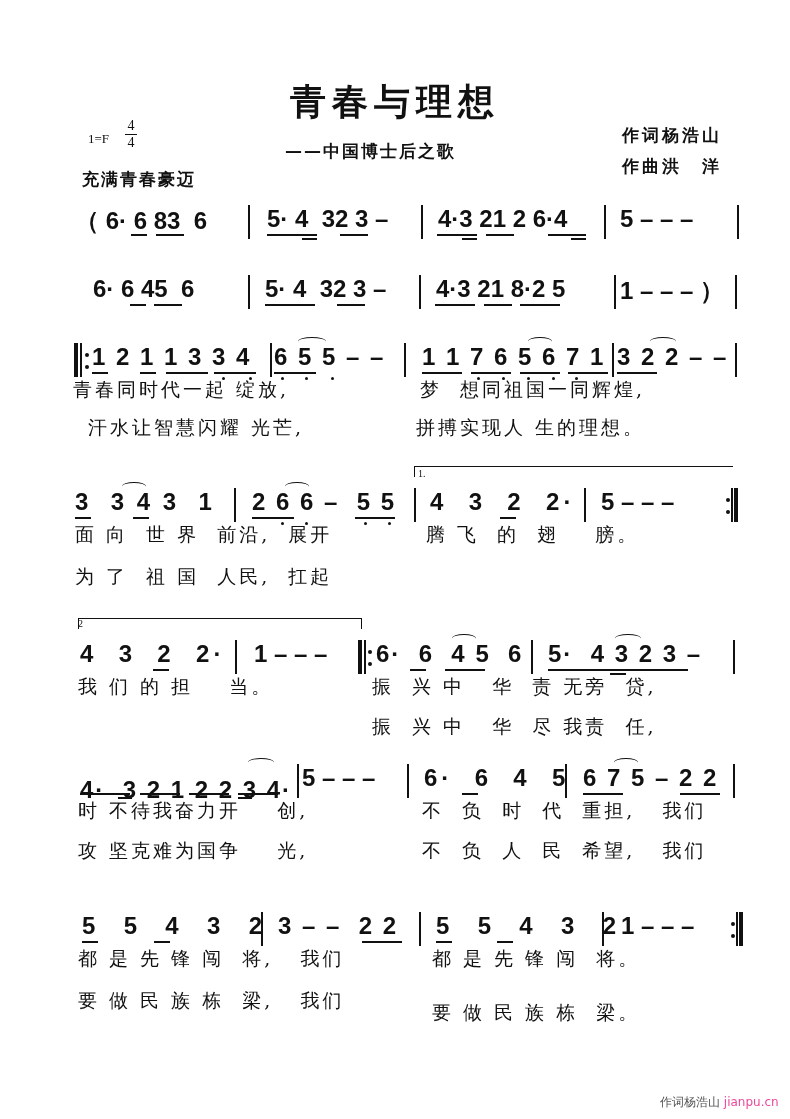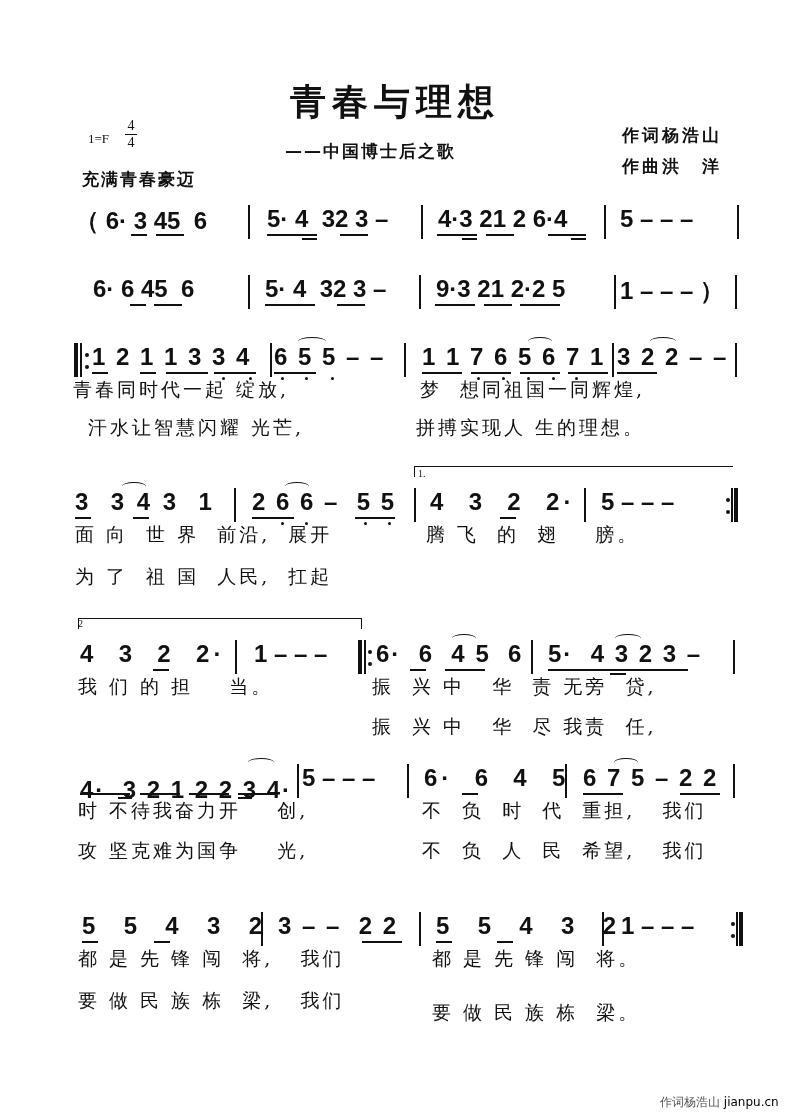--- a/index.html
+++ b/index.html
@@ -8,21 +8,21 @@
   .abs { position: absolute; }
   .title { left: 0; width: 790px; top: 78px; text-align: center; font-size: 36px; letter-spacing: 6px; font-weight: bold; }
   .subtitle { left: 285px; top: 140px; font-size: 17px; letter-spacing: 2px; font-weight: bold; }
   .key { left: 88px; top: 131px; font-size: 13px; font-family: "Liberation Serif", serif; }
   .timesig { left: 125px; top: 118px; font-size: 14px; line-height: 16px; text-align: center; width: 12px;
              font-family: "Liberation Serif", serif; }
   .timesig .bar { border-top: 1px solid #111; }
   .tempo { left: 82px; top: 168px; font-size: 17px; font-weight: bold; letter-spacing: 2px; }
   .credit { left: 622px; font-size: 17px; font-weight: bold; letter-spacing: 3px; }
   .watermark { left: 660px; top: 1094px; font-size: 12px; color: #555; font-family: "DejaVu Sans", sans-serif; }
-  .watermark .wm-url { color: #000000; }
+  .watermark .wm-url { color: #ec4899; }
 
   .row { position: absolute; left: 0; width: 790px; }
   .notes { position: absolute; font-family: "Liberation Sans", sans-serif; font-weight: bold; font-size: 24px;
            white-space: pre; letter-spacing: 0; }
   .barline { position: absolute; width: 1.5px; background: #111; }
   .lyric { position: absolute; font-size: 19px; white-space: pre; letter-spacing: 3px; }
   .ul { position: absolute; height: 1.5px; background: #111; }
   .dot { position: absolute; width: 3px; height: 3px; border-radius: 50%; background: #111; }
   .slur { position: absolute; height: 8px; border-top: 1.5px solid #111; border-radius: 50% 50% 0 0; }
   .volta { position: absolute; border-top: 1.5px solid #111; border-left: 1.5px solid #111; height: 10px; }
@@ -39,21 +39,21 @@
 <div class="abs key">1=F</div>
 <div class="abs timesig">
   <div>4</div>
   <div class="bar">4</div>
 </div>
 <div class="abs tempo">充满青春豪迈</div>
 <div class="abs credit" style="top:124px">作词杨浩山</div>
 <div class="abs credit" style="top:155px">作曲洪　洋</div>
 
 <div class="row" style="top:205px">
-  <div class="notes" style="left:75px;top:0">（ 6· 3 45  6</div>
+  <div class="notes" style="left:75px;top:0">（ 6· 6 83  6</div>
   <div class="barline" style="left:248px;top:0;height:34px"></div>
   <div class="notes" style="left:267px;top:0">5· 4  32 3 –</div>
   <div class="barline" style="left:421px;top:0;height:34px"></div>
   <div class="notes" style="left:438px;top:0">4·3 21 2 6·4</div>
   <div class="barline" style="left:604px;top:0;height:34px"></div>
   <div class="notes" style="left:620px;top:0">5 – – –</div>
   <div class="barline" style="left:737px;top:0;height:34px"></div>
   <div class="ul" style="left:131px;top:29px;width:16px"></div>
   <div class="ul" style="left:156px;top:29px;width:28px"></div>
   <div class="ul" style="left:267px;top:29px;width:50px"></div>
@@ -64,21 +64,21 @@
   <div class="ul" style="left:486px;top:29px;width:28px"></div>
   <div class="ul" style="left:548px;top:29px;width:38px"></div>
   <div class="ul" style="left:571px;top:33px;width:15px"></div>
 </div>
 
 <div class="row" style="top:275px">
   <div class="notes" style="left:93px;top:0">6· 6 45  6</div>
   <div class="barline" style="left:248px;top:0;height:34px"></div>
   <div class="notes" style="left:265px;top:0">5· 4  32 3 –</div>
   <div class="barline" style="left:419px;top:0;height:34px"></div>
-  <div class="notes" style="left:436px;top:0">9·3 21 2·2 5</div>
+  <div class="notes" style="left:436px;top:0">4·3 21 8·2 5</div>
   <div class="barline" style="left:614px;top:0;height:34px"></div>
   <div class="notes" style="left:620px;top:0">1 – – – ）</div>
   <div class="barline" style="left:735px;top:0;height:34px"></div>
   <div class="ul" style="left:130px;top:29px;width:16px"></div>
   <div class="ul" style="left:154px;top:29px;width:28px"></div>
   <div class="ul" style="left:265px;top:29px;width:50px"></div>
   <div class="ul" style="left:337px;top:29px;width:28px"></div>
   <div class="ul" style="left:435px;top:29px;width:40px"></div>
   <div class="ul" style="left:484px;top:29px;width:28px"></div>
   <div class="ul" style="left:520px;top:29px;width:40px"></div>

